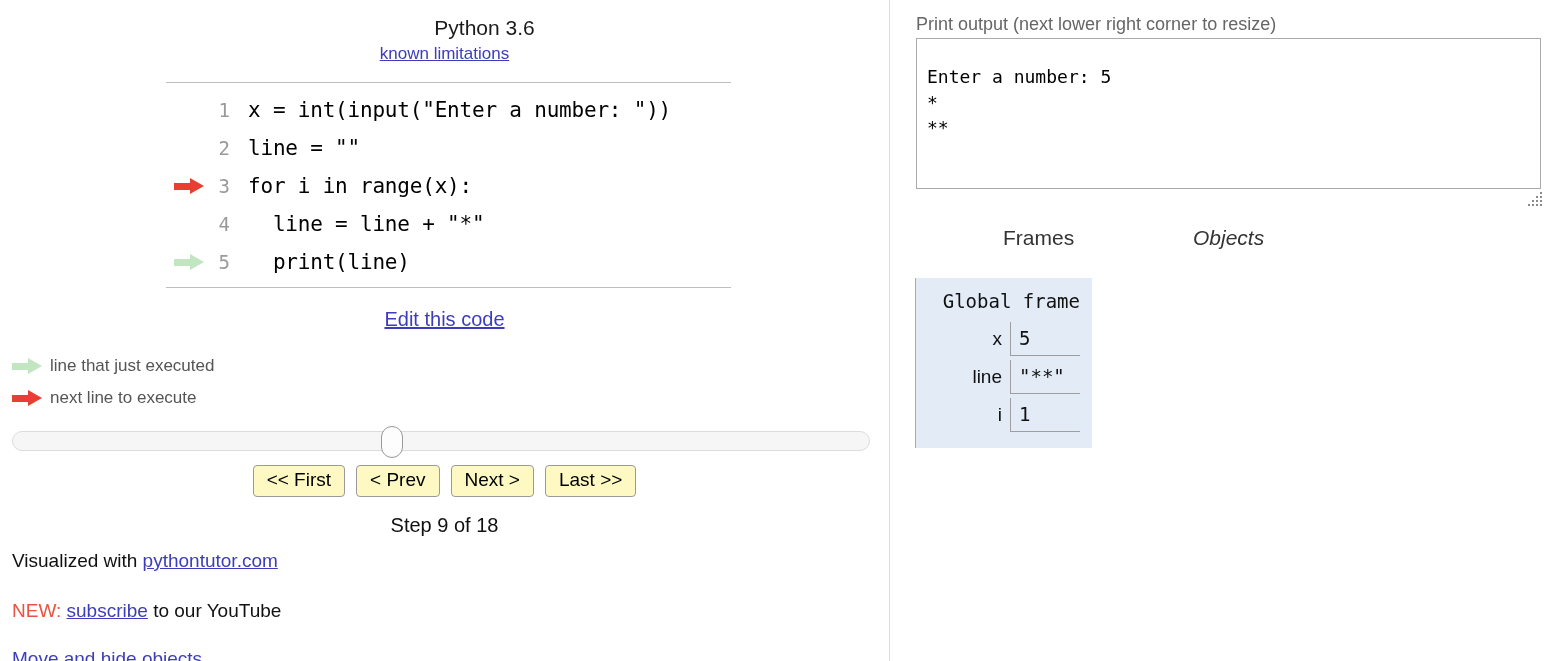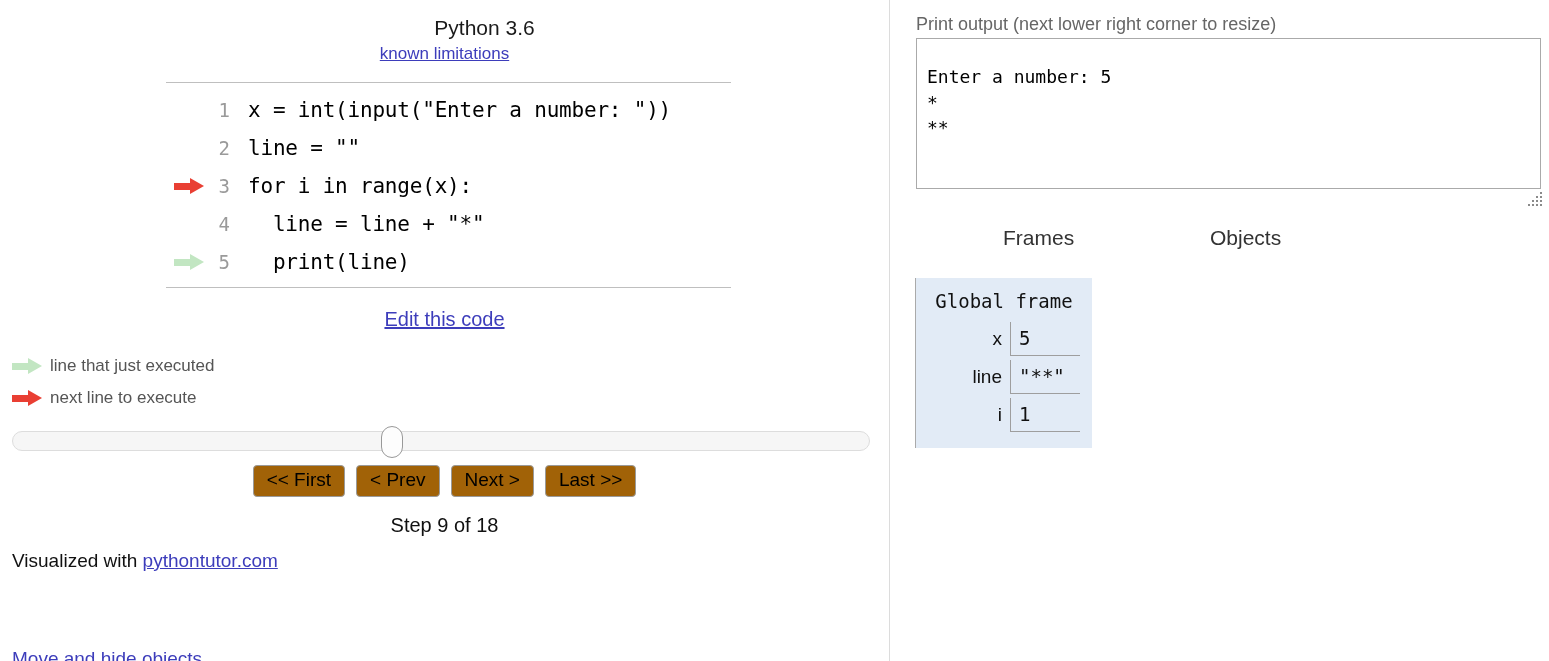--- a/index.html
+++ b/index.html
@@ -193,21 +193,21 @@
     top: 465px;
     width: 889px;
     display: flex;
     justify-content: center;
     gap: 11px;
   }
   .nav-btn {
     font-family: "Liberation Sans", sans-serif;
     font-size: 19px;
     color: #000;
-    background: #a16207;
+    background: #fef9c3;
     border: 1px solid #9a9a9a;
     border-radius: 4px;
     padding: 3px 13px 5px 13px;
     cursor: pointer;
     line-height: 1.15;
   }
   #step-counter {
     position: absolute;
     left: 0;
     top: 514px;
@@ -282,38 +282,38 @@
     cursor: nwse-resize;
   }
 
   #frames-header, #objects-header {
     position: absolute;
     top: 226px;
     font-size: 21px;
     color: #333333;
   }
   #frames-header { left: 113px; }
-  #objects-header { left: 320px; }
+  #objects-header { left: 303px; font-style: italic; }
 
   
   #global-frame {
     position: absolute;
     left: 25px;
     top: 278px;
     width: 177px;
     background: #e2ebf6;
     border-left: 1px solid #aaaaaa;
     box-sizing: border-box;
     padding: 12px 12px 12px 0;
   }
   #global-frame-title {
     font-family: "DejaVu Sans Mono", "Liberation Mono", monospace;
     font-size: 19px;
     color: #111;
-    text-align: center;
+    text-align: right;
     padding-left: 12px;
     margin-bottom: 10px;
   }
   .var-row {
     display: flex;
     align-items: stretch;
     margin-bottom: 4px;
   }
   .var-name {
     flex: 1 1 auto;
@@ -426,20 +426,24 @@
     <button class="nav-btn">Next &gt;</button>
     <button class="nav-btn">Last &gt;&gt;</button>
   </div>
 
   <div id="step-counter">Step 9 of 18</div>
 
   <div id="footer-visualized">
     <span>Visualized with </span><a class="lnk">pythontutor.com</a>
   </div>
 
+  <div id="footer-new">
+    <span class="new-tag">NEW:</span>
+    <a class="lnk">subscribe</a><span> to our YouTube</span>
+  </div>
 
   <div id="footer-move-hide">
     <a class="lnk">Move and hide objects</a>
   </div>
 
 </div>
 
 <div id="vdivider"></div>
 
 <div id="right-pane">

